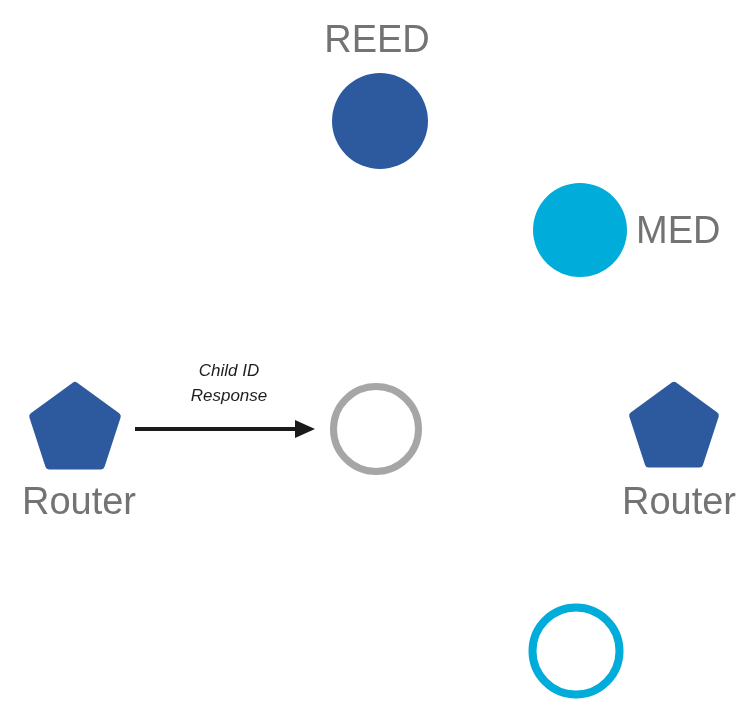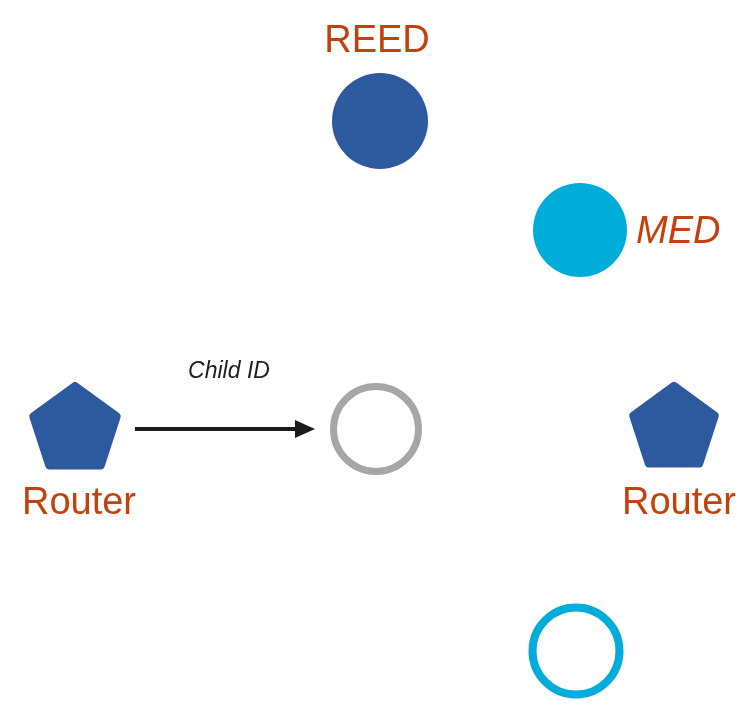--- a/index.html
+++ b/index.html
@@ -15,42 +15,42 @@
     font-family: "Liberation Sans", sans-serif;
     color: #1e1e1e;
     overflow: hidden;
   }
   .abs { position: absolute; }
   .label {
     position: absolute;
     font-size: 38px;
     font-weight: 400;
     white-space: nowrap;
-    color: #c2410c;
+    color: #737373;
   }
   .reed-label   { left: 377px; top: 18px;  transform: translateX(-50%); }
-  .med-label    { left: 636px; top: 230px; transform: translateY(-50%); font-style: italic; }
+  .med-label    { left: 636px; top: 230px; transform: translateY(-50%); }
   .sed-label    { left: 643px; top: 654px; transform: translateY(-50%); }
   .router-left-label  { left: 79px;  top: 480px; transform: translateX(-50%); }
   .router-right-label { left: 679px; top: 480px; transform: translateX(-50%); }
 
   .reed-node    { left: 330px; top: 71px; }
   .med-node     { left: 533px; top: 183px; }
   .joining-node { left: 330px; top: 383px; }
   .sed-node     { left: 528px; top: 603px; }
   .router-left-node  { left: 27px;  top: 380px; }
   .router-right-node { left: 627px; top: 380px; }
 
   .arrow-svg { left: 135px; top: 414px; }
   .arrow-label {
     position: absolute;
     left: 229px;
     top: 358px;
     transform: translateX(-50%);
-    font-size: 23px;
+    font-size: 17px;
     font-style: italic;
     line-height: 25px;
     text-align: center;
     white-space: nowrap;
     color: #1e1e1e;
   }
 </style>
 </head>
 <body>
 
@@ -66,20 +66,21 @@
   </svg>
   <div class="label med-label">MED</div>
 
   <svg class="abs router-left-node" width="96" height="96" viewBox="0 0 100 100">
     <polygon points="50,6 93.7,37.8 77,89.2 23,89.2 6.3,37.8" stroke-width="8" stroke-linejoin="round" fill="#2D5A9E" stroke="#2D5A9E"></polygon>
   </svg>
   <div class="label router-left-label">Router</div>
 
   <div class="arrow-label">
     <div>Child ID</div>
+    <div>Response</div>
   </div>
   <svg class="abs arrow-svg" width="180" height="30" viewBox="0 0 180 30">
     <line x1="0" y1="15" x2="162" y2="15" stroke-width="4" stroke="#1A1A1A"></line>
     <polygon points="160,6 180,15 160,24" fill="#1A1A1A"></polygon>
   </svg>
 
   <svg class="abs joining-node" width="92" height="92" viewBox="0 0 92 92">
     <circle cx="46" cy="46" r="42.5" fill="#ffffff" stroke-width="7" stroke="#A6A6A6"></circle>
   </svg>
 

